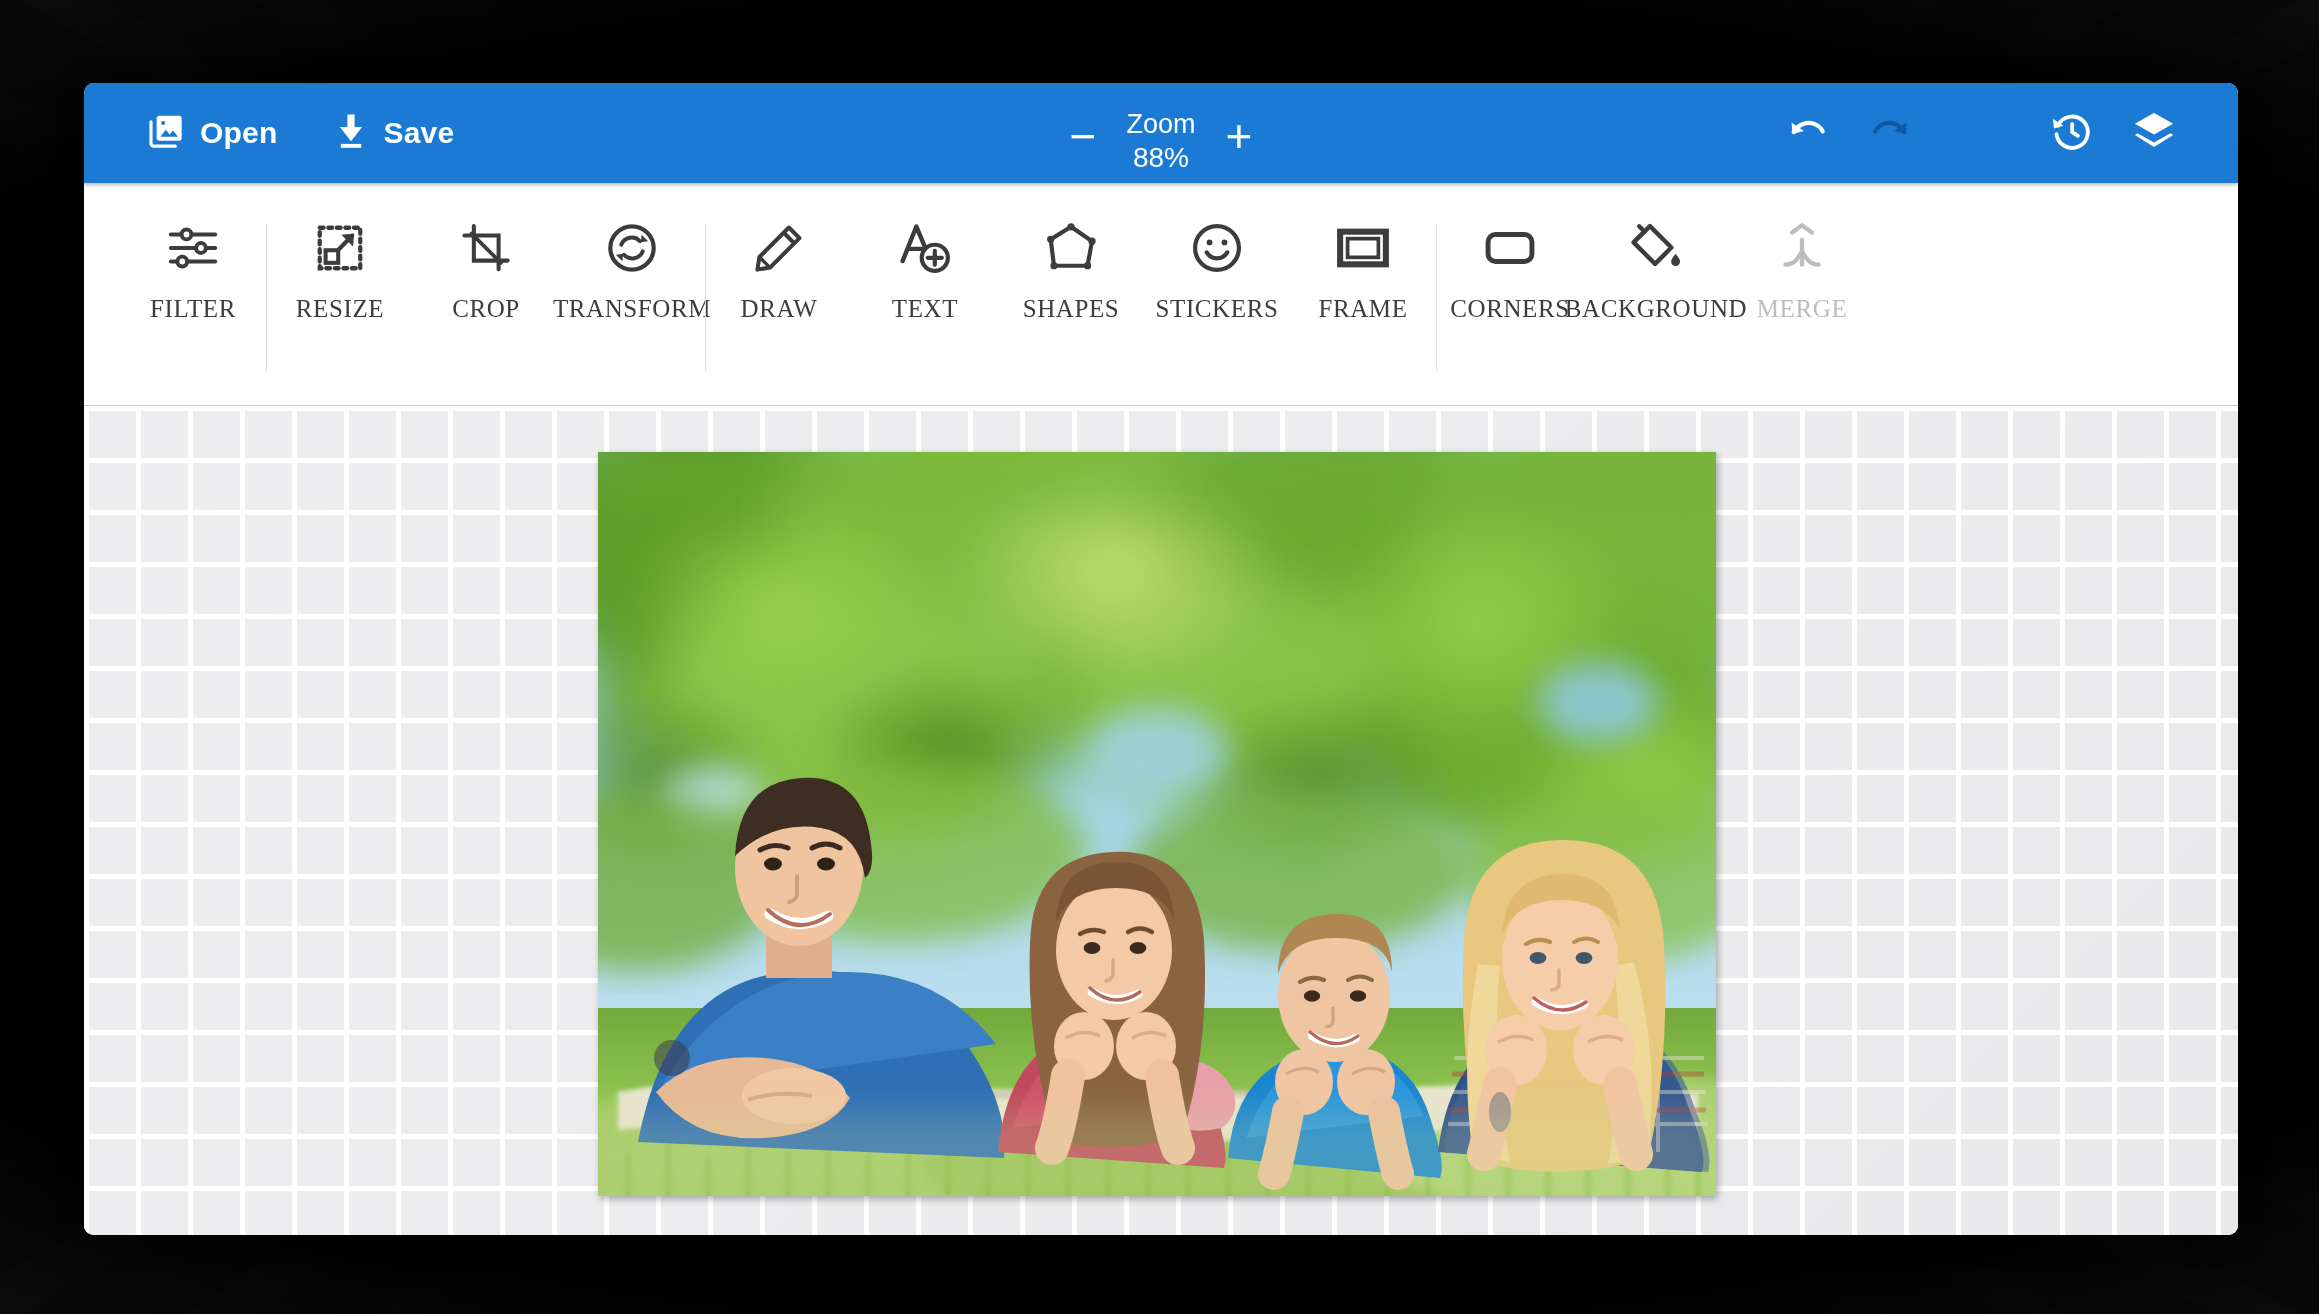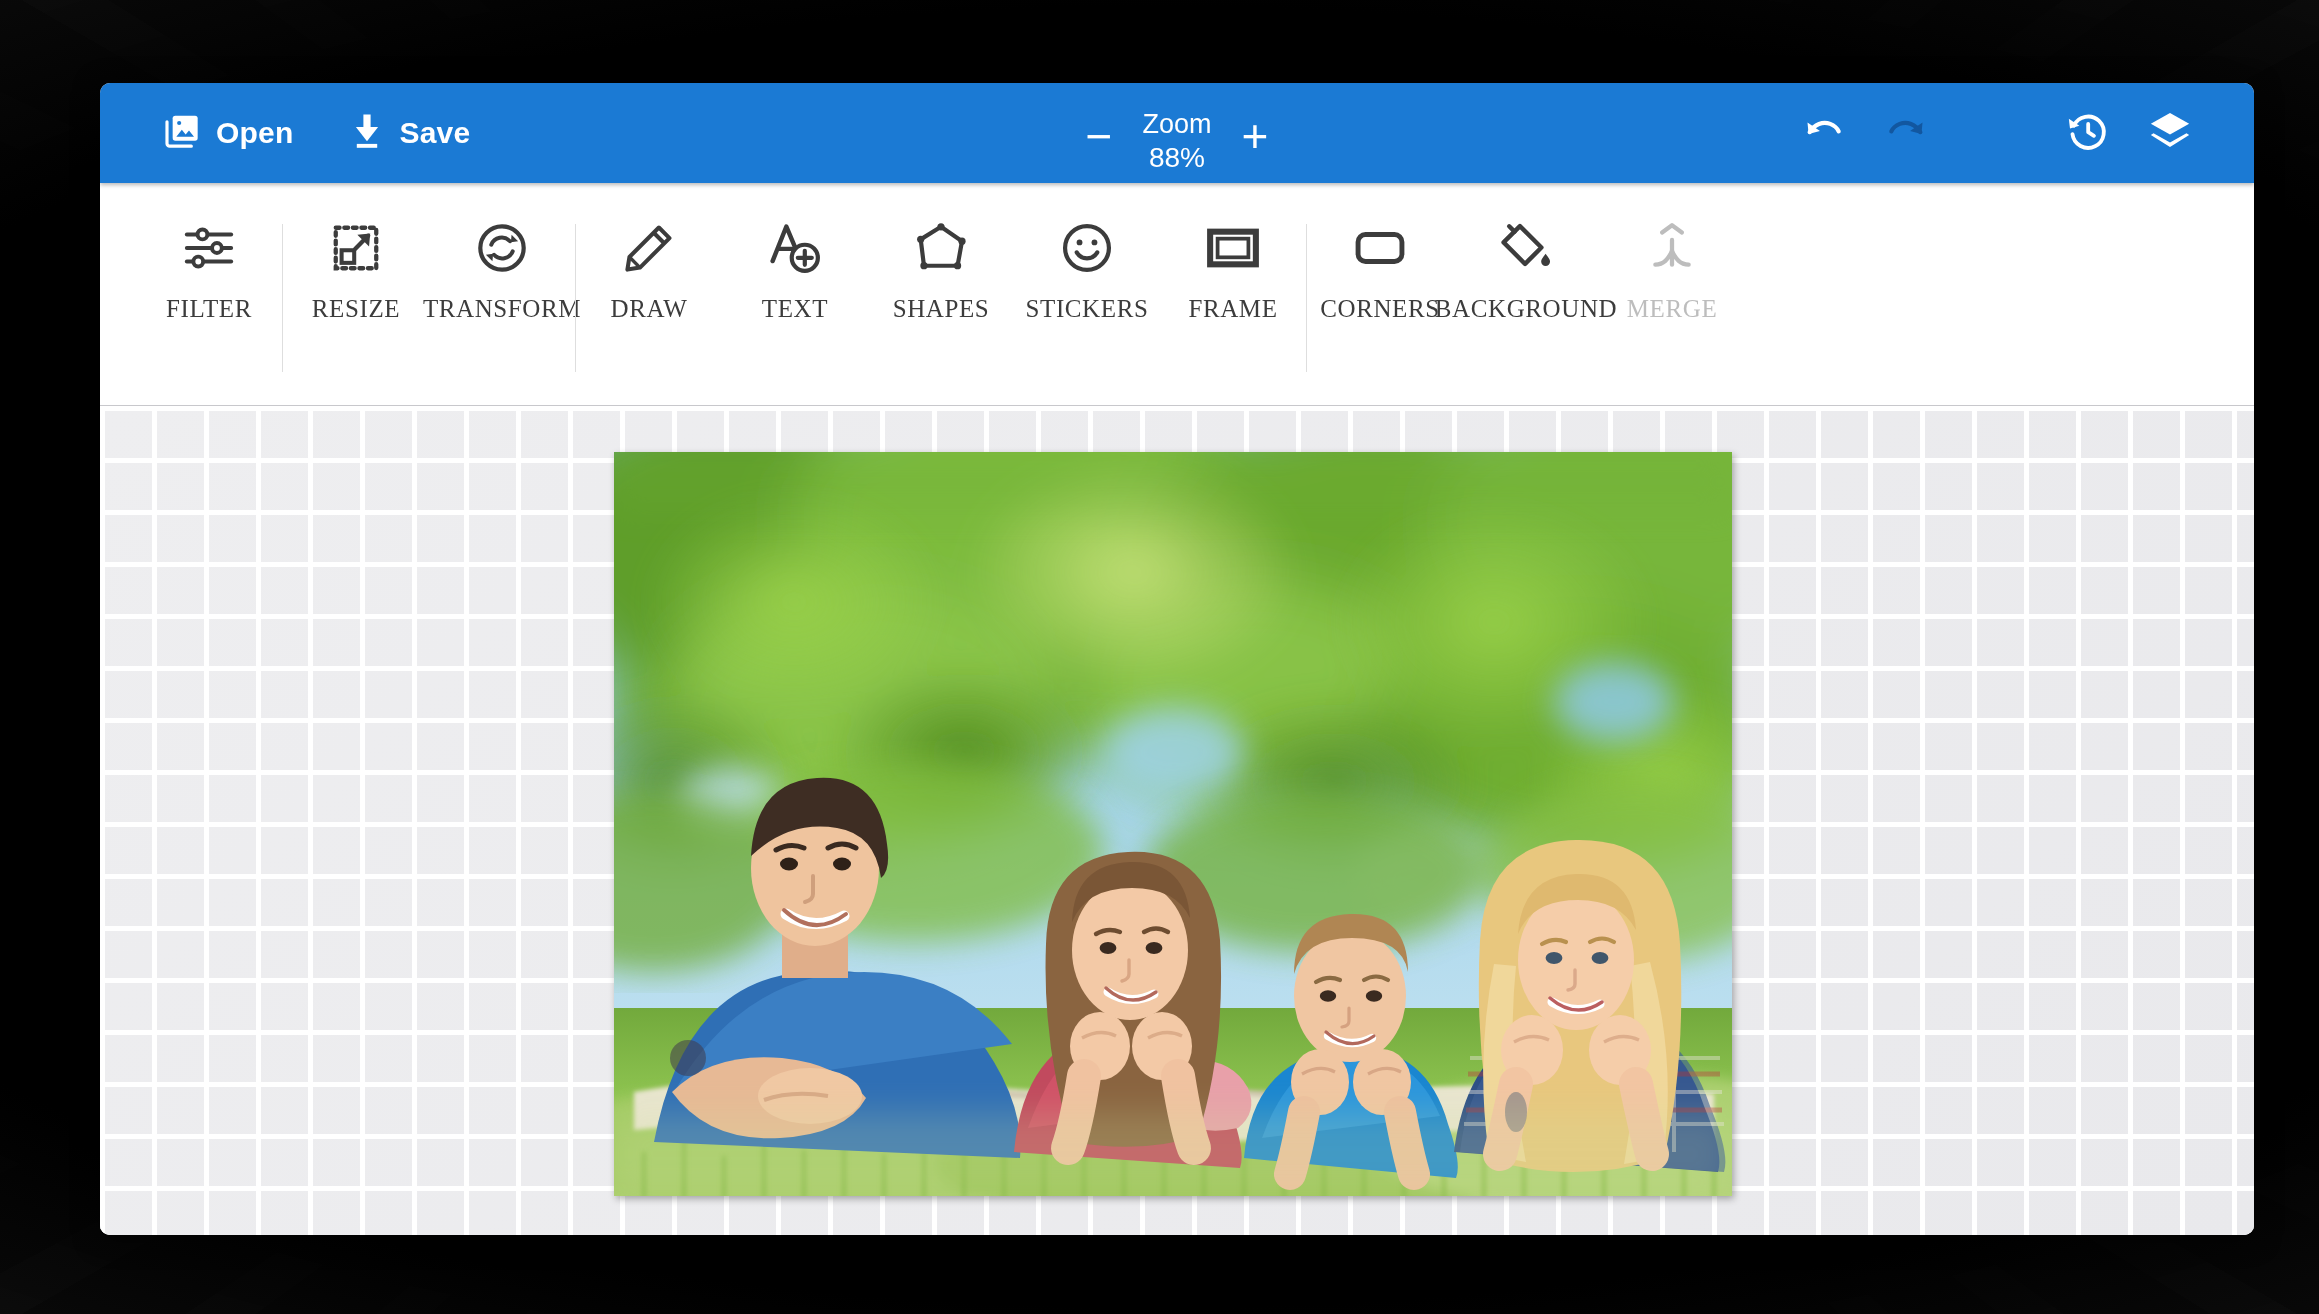--- a/index.html
+++ b/index.html
@@ -30,21 +30,21 @@
     opacity: .55;
     background-image:
       repeating-conic-gradient(from 0deg at 50% 50%, rgba(255,255,255,.05) 0deg 2deg, rgba(0,0,0,0) 2deg 6deg);
     mask-image: radial-gradient(115% 88% at 50% 50%, rgba(0,0,0,0) 58%, rgba(0,0,0,.9) 83%, rgba(0,0,0,1) 100%);
     -webkit-mask-image: radial-gradient(115% 88% at 50% 50%, rgba(0,0,0,0) 58%, rgba(0,0,0,.9) 83%, rgba(0,0,0,1) 100%);
   }
 
   
   #app-window {
     position: absolute;
-    left: 100px;
+    left: 84px;
     top: 83px;
     width: 2154px;
     height: 1152px;
     border-radius: 10px;
     overflow: hidden;
     background: #ffffff;
     box-shadow: 0 4px 26px rgba(0,0,0,.55);
   }
 
   
@@ -318,20 +318,30 @@
             <svg width="54" height="54" viewBox="0 0 24 24" fill="none" stroke="currentColor">
               <rect x="3" y="3" width="18" height="18" stroke-width="1.9" stroke-dasharray="1.7 2.1" stroke-linecap="round"></rect>
               <rect x="5.6" y="13" width="5.6" height="5.6" stroke-width="1.8"></rect>
               <path d="M11.6 12.4 17.4 6.6" stroke-width="1.9" stroke-linecap="round"></path>
               <path d="M18.3 5.6 12.6 6.1l5.2 5.2z" fill="currentColor" stroke="none"></path>
             </svg>
           </span>
           <span class="ti-label">RESIZE</span>
         </div>
 
+        <div class="tool-item">
+          <span class="ti-icon">
+            <svg width="54" height="54" viewBox="0 0 24 24" fill="none" stroke="currentColor" stroke-width="1.8" stroke-linecap="round">
+              <path d="M6.6 2.2v15.4h15"></path>
+              <path d="M2.4 6.4h15.2v15"></path>
+              <path d="M5.6 5.6 18.6 18.6" stroke-width="1.7"></path>
+            </svg>
+          </span>
+          <span class="ti-label">CROP</span>
+        </div>
 
         <div class="tool-item">
           <span class="ti-icon">
             <svg width="56" height="56" viewBox="0 0 24 24" fill="none" stroke="currentColor">
               <circle cx="12" cy="12" r="9.3" stroke-width="1.8"></circle>
               <path d="M7.4 10.6a4.8 4.8 0 0 1 8-1.5" stroke-width="1.7" stroke-linecap="round"></path>
               <path d="M16.6 13.4a4.8 4.8 0 0 1-8 1.5" stroke-width="1.7" stroke-linecap="round"></path>
               <path d="M16.1 6.3l-.3 3.2 3.1-.4z" fill="currentColor" stroke="none"></path>
               <path d="M7.9 17.7l.3-3.2-3.1.4z" fill="currentColor" stroke="none"></path>
             </svg>

